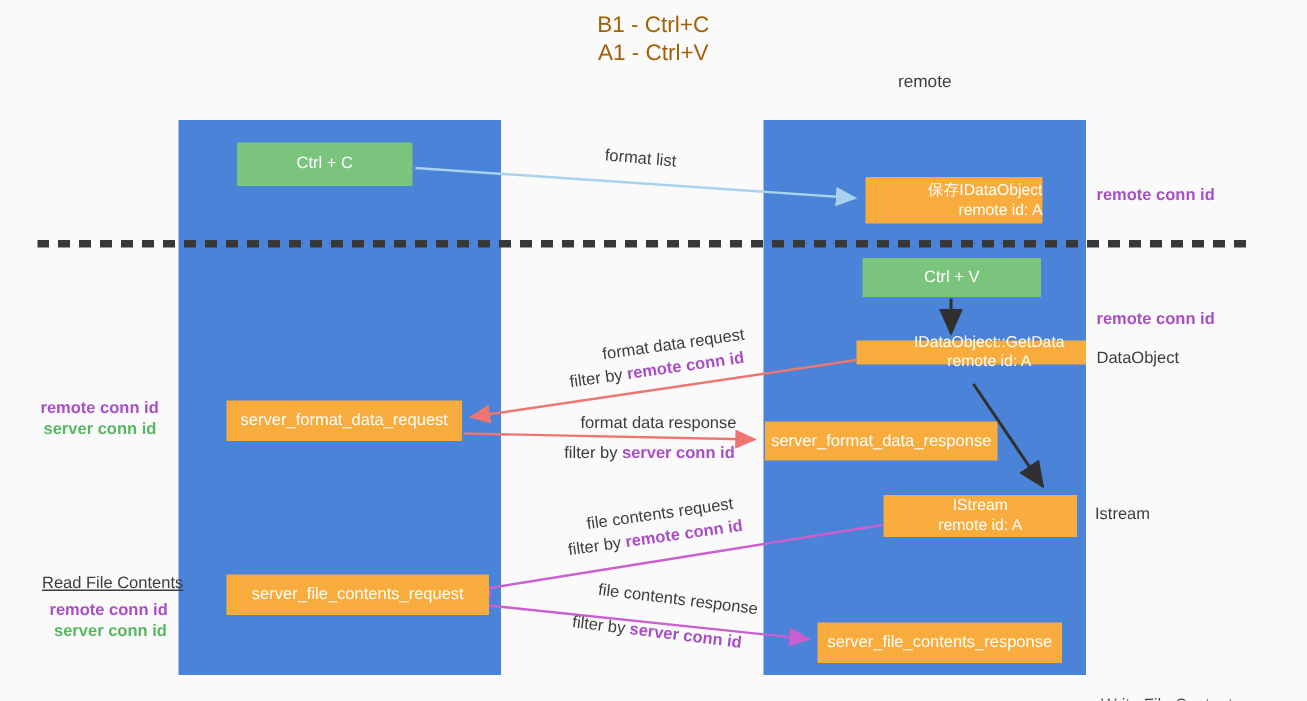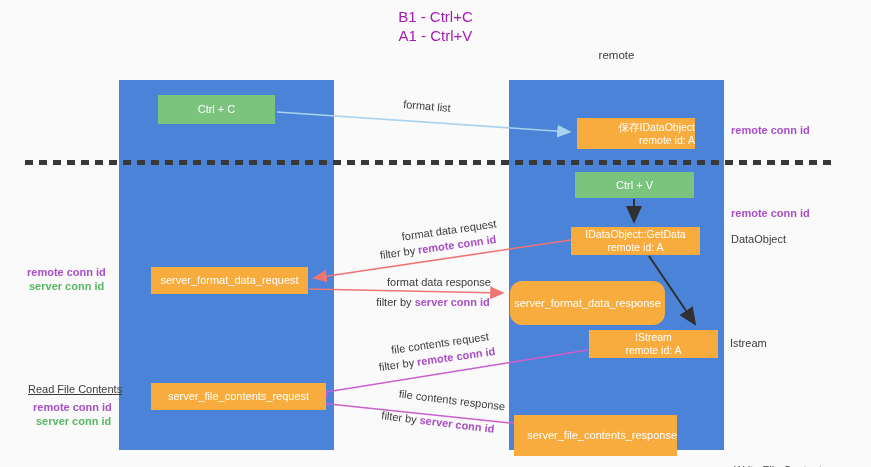--- a/index.html
+++ b/index.html
@@ -9,21 +9,21 @@
     -webkit-font-smoothing:antialiased;
   }
   .stage{
     position:relative;
     width:871px;height:467px;
     background:#fafafa;
     overflow:hidden;
   }
   .title{
     position:absolute;left:0;top:7px;width:871px;
-    text-align:center;font-size:15px;line-height:19px;color:#a21caf;
+    text-align:center;font-size:15px;line-height:19px;color:#a16207;
   }
   .lane-header{
     position:absolute;width:215px;text-align:center;
     font-size:11.5px;line-height:12.5px;color:#3c3c3c;
   }
   .lane{
     position:absolute;top:80px;width:215px;height:370px;
     background:#4a83d7;
   }
   .dashline{
@@ -101,43 +101,43 @@
 
   <div class="box orange two" style="left:577px;top:118px;width:118px;height:31px;align-items:flex-end;">
     <div>保存IDataObject</div>
     <div>remote id: A</div>
   </div>
 
   <div class="box green" style="left:575px;top:172px;width:119px;height:26px;">
     <div>Ctrl + V</div>
   </div>
 
-  <div class="box orange two" style="left:571px;top:227px;width:129px;height:28px;">
+  <div class="box orange two" style="left:571px;top:227px;width:129px;height:16px;padding-left:24px;">
     <div>IDataObject::GetData</div>
     <div>remote id: A</div>
   </div>
 
   <div class="box orange" style="left:151px;top:267px;width:157px;height:27px;">
     <div>server_format_data_request</div>
   </div>
 
-  <div class="box orange" style="left:510px;top:281px;width:155px;height:44px;border-radius:12px;">
+  <div class="box orange" style="left:510px;top:281px;width:155px;height:26px;">
     <div>server_format_data_response</div>
   </div>
 
   <div class="box orange two" style="left:589px;top:330px;width:129px;height:28px;">
     <div>IStream</div>
     <div>remote id: A</div>
   </div>
 
   <div class="box orange" style="left:151px;top:383px;width:175px;height:27px;">
     <div>server_file_contents_request</div>
   </div>
 
-  <div class="box orange" style="left:514px;top:415px;width:163px;height:41px;align-items:flex-end;">
+  <div class="box orange" style="left:545px;top:415px;width:163px;height:27px;">
     <div>server_file_contents_response</div>
   </div>
 
   <div class="flow" style="left:427px;top:106px;transform:translate(-50%,-50%) rotate(5deg);">format list</div>
 
   <div class="flow" style="left:449px;top:230px;transform:translate(-50%,-50%) rotate(-8deg);">format data request</div>
   <div class="flow" style="left:438px;top:247px;transform:translate(-50%,-50%) rotate(-8deg);">
     <span class="fw">filter by</span><span class="purple">remote conn id</span>
   </div>
 

